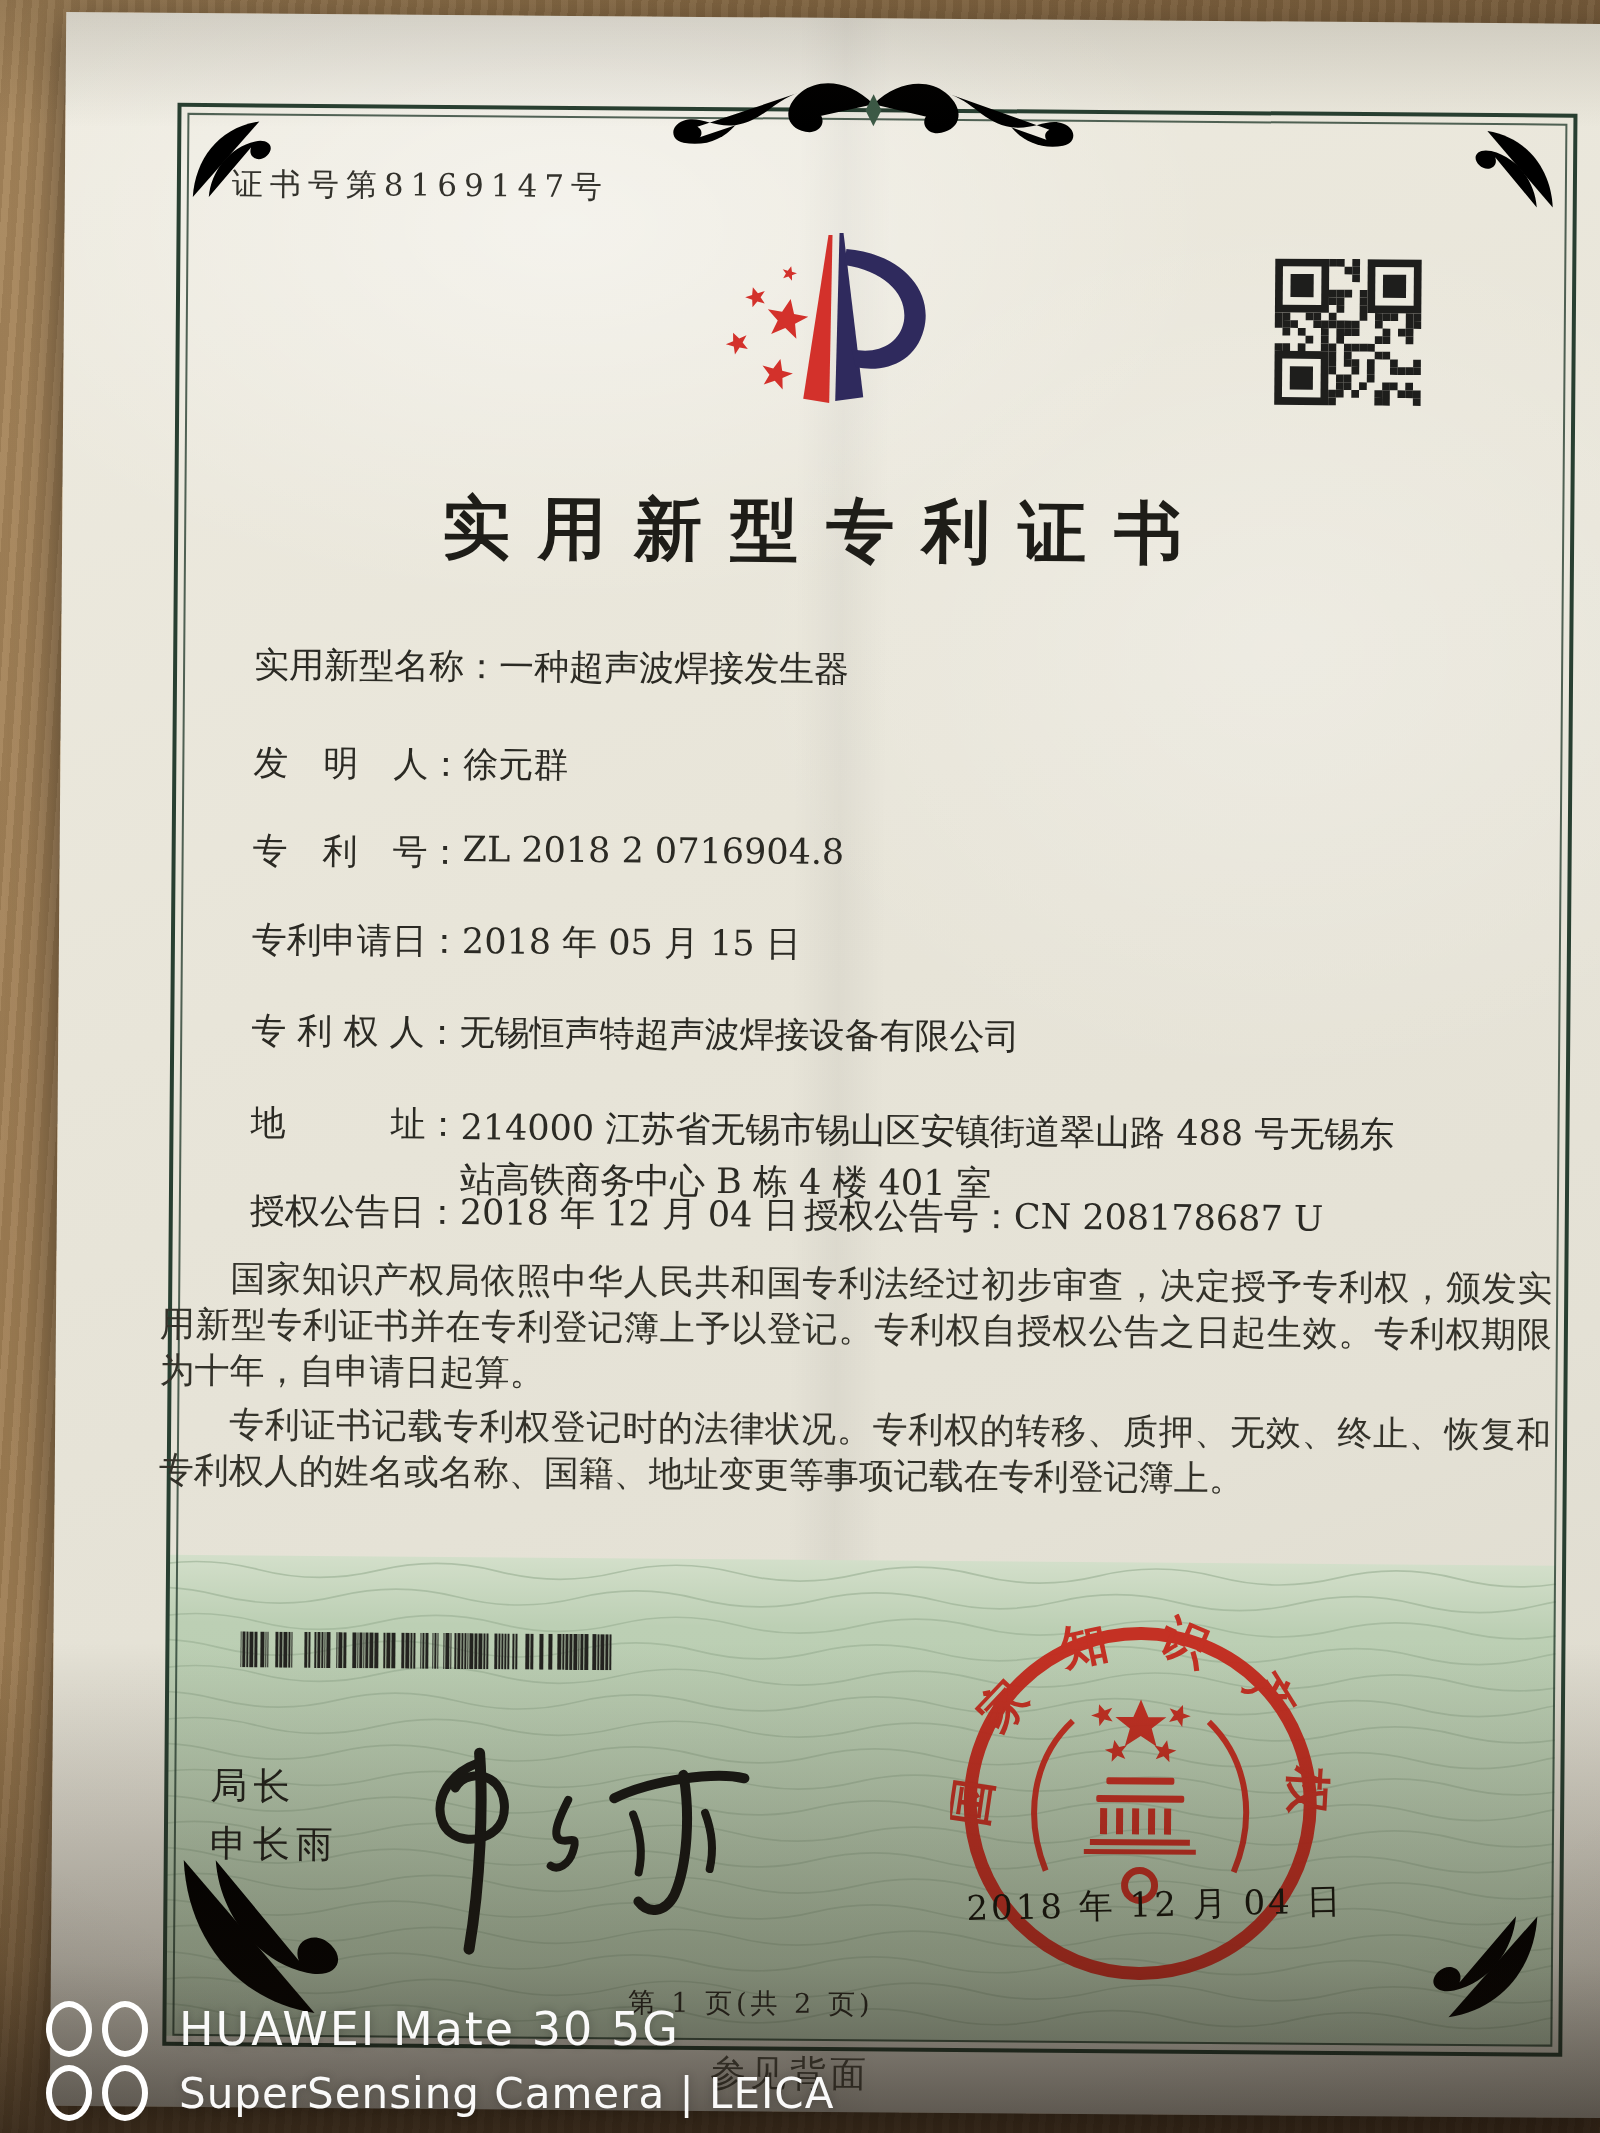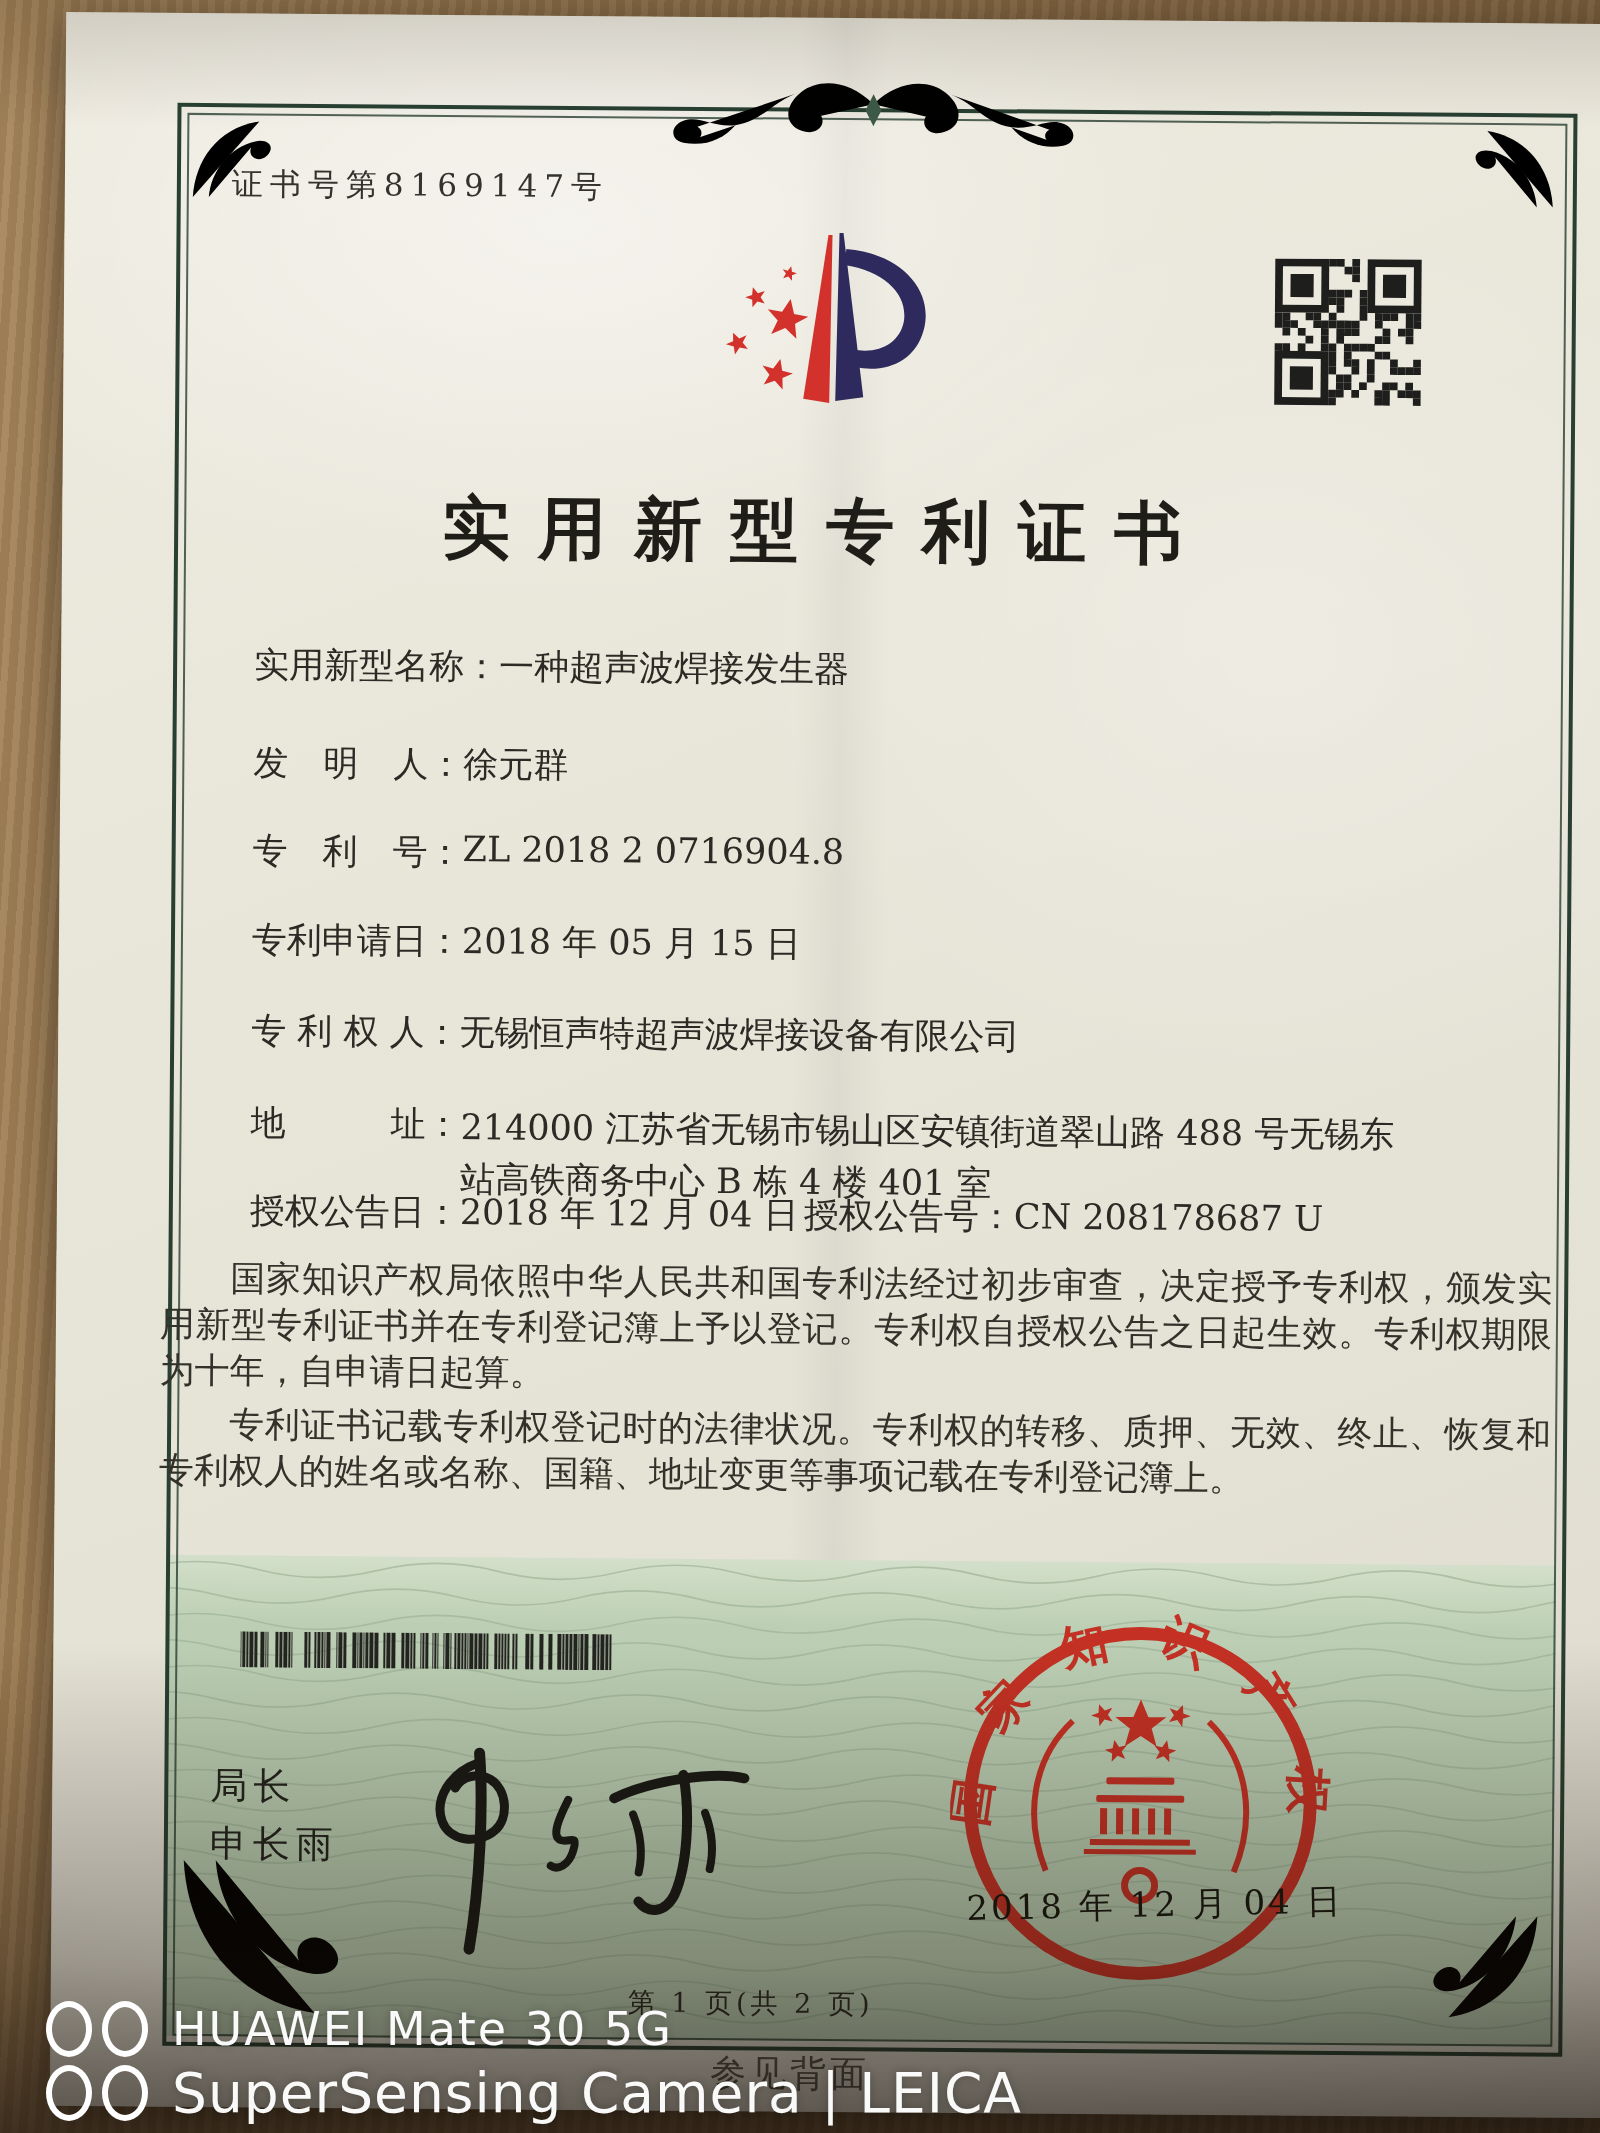--- a/index.html
+++ b/index.html
@@ -55,25 +55,25 @@
     color:#3a392e;opacity:0.85;white-space:nowrap;}
   
   .shade{position:absolute;inset:0;pointer-events:none;
     background:
       linear-gradient(180deg, rgba(40,30,15,0.16) 0, rgba(0,0,0,0) 6%, rgba(0,0,0,0) 77%,
         rgba(25,16,8,0.34) 92%, rgba(18,11,6,0.66) 100%),
       radial-gradient(125% 95% at 50% 40%, rgba(0,0,0,0) 62%, rgba(30,22,12,0.2) 100%);}
   
   .wm{position:absolute;left:46px;top:2000px;color:rgba(255,255,255,0.97);
     font-family:"DejaVu Sans","Liberation Sans",sans-serif;text-shadow:0 0 8px rgba(0,0,0,0.25);}
-  .wm-row{display:flex;align-items:center;gap:24px;margin-bottom:6px;height:58px;}
+  .wm-row{display:flex;align-items:center;gap:31px;margin-bottom:6px;height:58px;}
   .wm-circles{display:flex;gap:10px;}
   .wm-circles i{display:block;width:34px;height:44px;border:6px solid #fff;border-radius:50%;}
   .wm-l1{font-size:46px;letter-spacing:2px;}
-  .wm-l2{font-size:55px;letter-spacing:1px;}
+  .wm-l2{font-size:42px;letter-spacing:1px;}
 </style>
 </head>
 <body>
 
 <svg width="0" height="0" style="position:absolute">
   <defs>
     <path id="st" d="M0,-10 L2.9,-3.2 L9.8,-3.2 L4.2,1.2 L6.1,8.1 L0,4.1 L-6.1,8.1 L-4.2,1.2 L-9.8,-3.2 L-2.9,-3.2 Z"></path>
     <path id="wv" d="M-30,0 q60,-15 120,0 t120,0 t120,0 t120,0 t120,0 t120,0 t120,0 t120,0 t120,0 t120,0 t120,0 t120,0 t120,0" fill="none" stroke="#9cb296" stroke-width="1.7"></path>
     <g id="curlhalf">
       <path d="M6,84 C8,46 32,14 72,8"></path>

